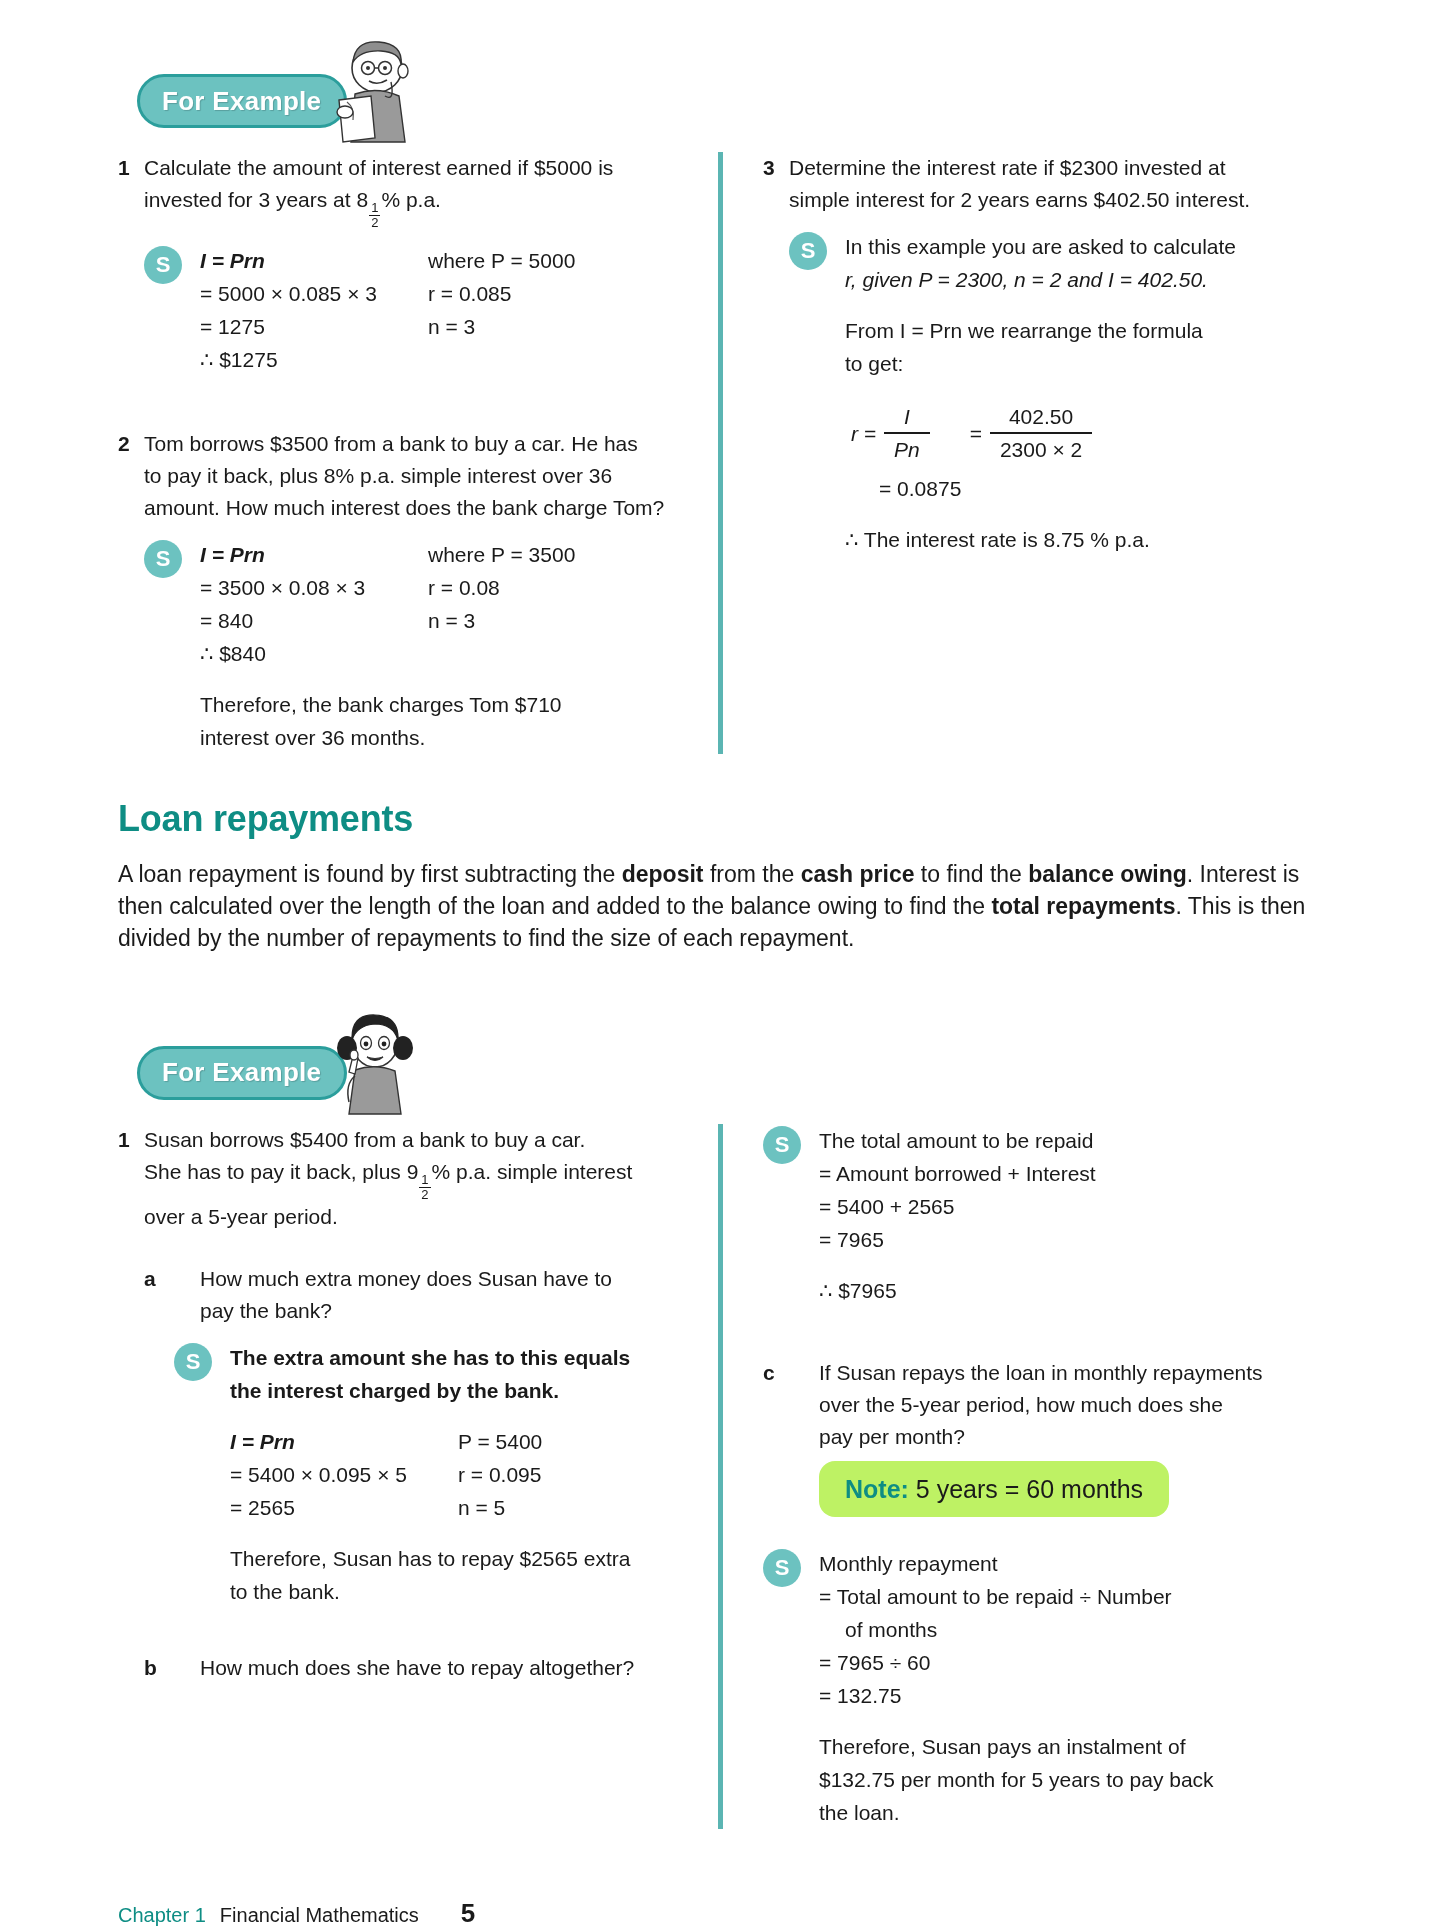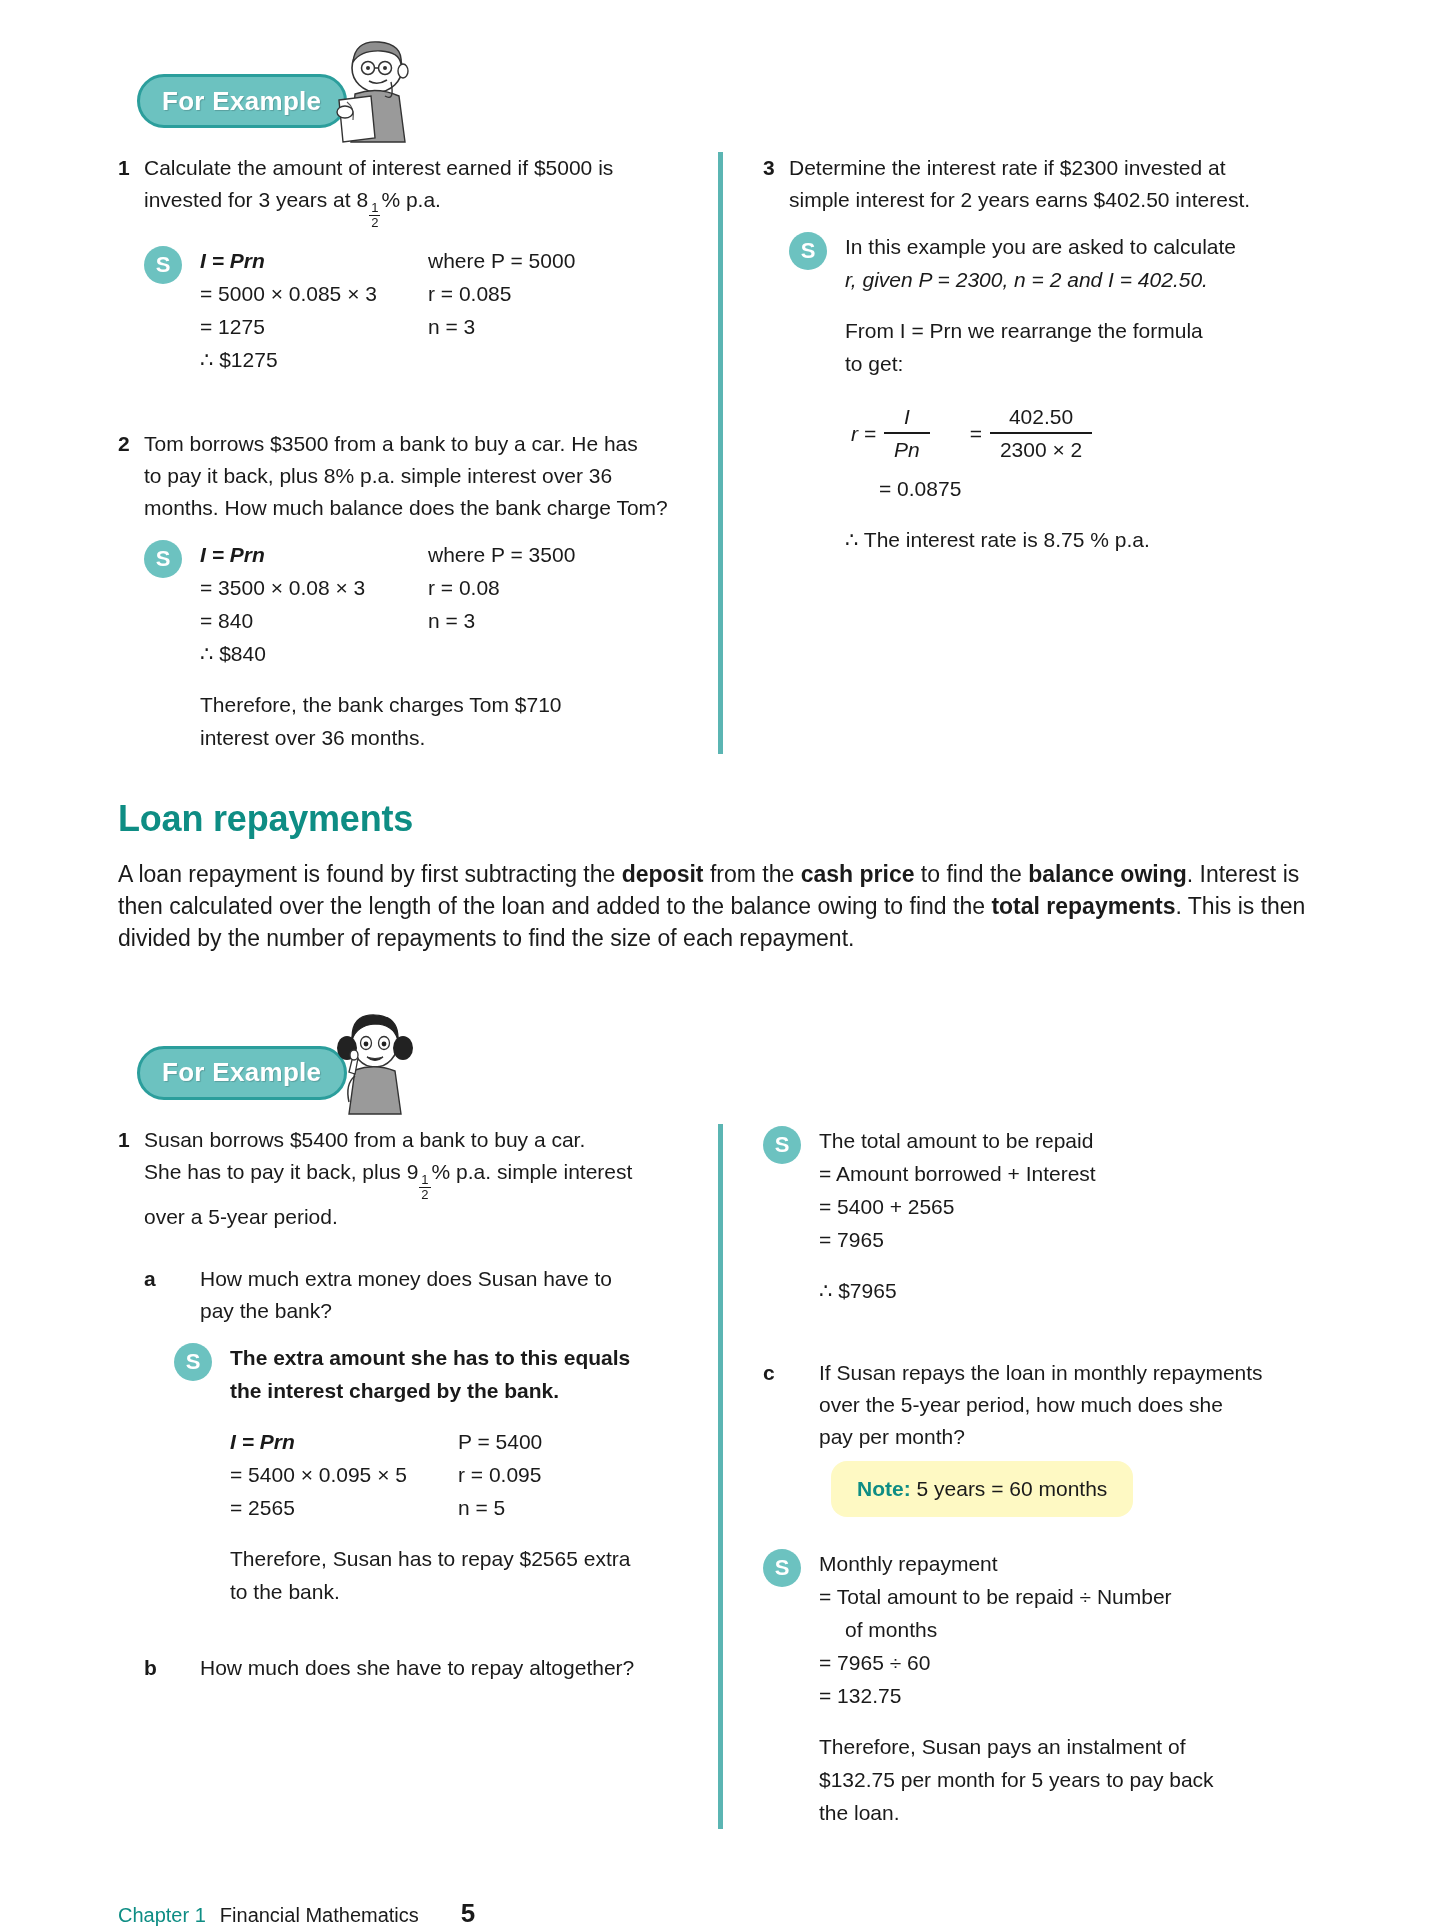--- a/index.html
+++ b/index.html
@@ -168,26 +168,25 @@
   .subq-letter {
     font-weight: bold; font-size: 21px;
     width: 56px; flex: 0 0 56px; line-height: 32px;
   }
   .subq-body { font-size: 21px; line-height: 32px; }
   .subq-body p { margin: 0; }
 
   
   .note {
     display: inline-block;
-    background: #fef9c3;
+    background: #bef264;
     border-radius: 16px;
     padding: 12px 26px;
-    font-size: 21px;
+    font-size: 25px;
     margin-top: 8px;
-    margin-left: 12px;
   }
   .note b { color: #0e8d84; font-weight: bold; }
 
   
   .footer {
     position: absolute;
     left: 118px; right: 95px; bottom: 62px;
     display: flex;
     align-items: baseline;
     justify-content: flex-start;
@@ -260,21 +259,21 @@
         </div>
       </div>
 
       <div class="spacer-lg"></div>
 
       <div class="q">
         <div class="q-num">2</div>
         <div class="q-body">
           <p>Tom borrows $3500 from a bank to buy a car. He has</p>
           <p>to pay it back, plus 8% p.a. simple interest over 36</p>
-          <p>months. How much balance does the bank charge Tom?</p>
+          <p>amount. How much interest does the bank charge Tom?</p>
         </div>
       </div>
 
       <div class="sol">
         <div class="sol-badge">S</div>
         <div class="sol-body">
           <div class="work">
             <div class="work-l">
               <div class="work-line"><em class="v">I = Prn</em></div>
               <div class="work-line">= 3500 × 0.08 × 3</div>

